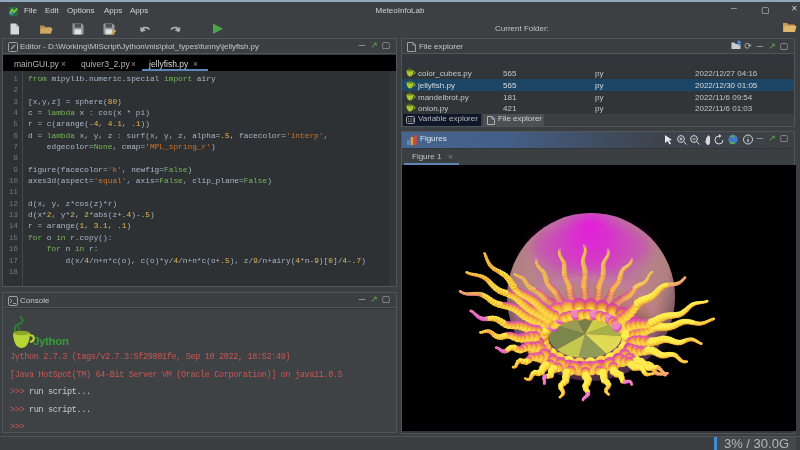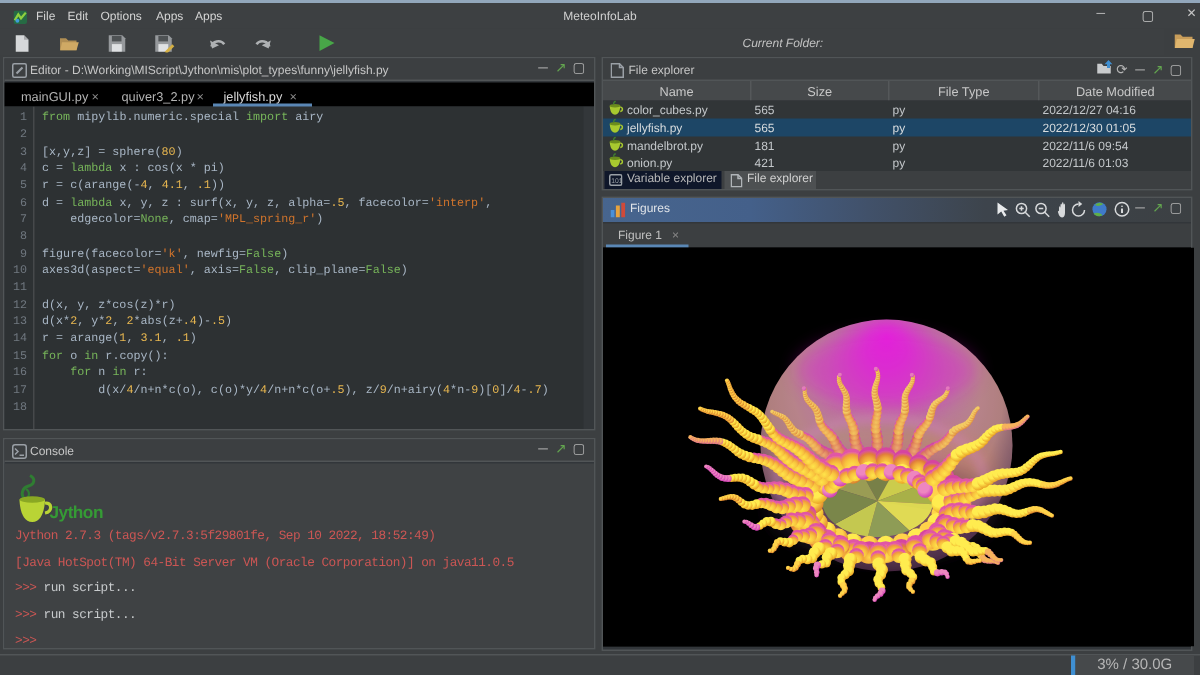--- a/index.html
+++ b/index.html
@@ -7,21 +7,21 @@
     font-family:"Liberation Sans", sans-serif; }
   .abs { position:absolute; }
   #win { position:relative; width:800px; height:450px; background:#3c3f41; }
 
   
   #topline { left:0; top:0; width:800px; height:2px; background:#92a7bb; }
   #titlebar { left:0; top:2px; width:800px; height:17px; background:#3d4042; color:#d4d4d4; font-size:8px; }
   #titlebar .menu { position:absolute; top:4px; }
   #apptitle { position:absolute; top:4px; left:0; width:800px; text-align:center; color:#cfcfcf; font-size:8px;}
   .winbtn { position:absolute; top:2px; color:#c8c8c8; font-size:8px; }
-  #toolbar { left:0; top:19px; width:776px; height:18px; background:#3d4042;font-style:italic; }
+  #toolbar { left:0; top:19px; width:776px; height:18px; background:#3d4042; }
 
   
   .panel { position:absolute; background:#32363a; border:1px solid #515557; }
   .ptitle { position:absolute; left:0; top:0; right:0; height:15px; background:#3c3f41;
     border-bottom:1px solid #515557; color:#c6c6c6; font-size:8px; }
   .ptitle .txt { position:absolute; left:17px; top:3px; }
   .pbtns { position:absolute; right:4px; top:1px; }
   .pbtns span { display:inline-block; width:12px; text-align:center; color:#b5b5b5; font-size:9px;}
 
   
@@ -62,21 +62,21 @@
   #figtitle { position:absolute; left:0; top:0; right:0; height:16px;
      background:linear-gradient(to right,#47658e 0%, #44608a 25%, #41516a 45%, #3d444c 65%, #3c4043 100%);
      color:#dfe3e8; font-size:8px;padding-left:32px; }
   #figtabs { position:absolute; left:0; top:17px; right:0; height:16px; background:#3c3f41; font-size:8px; color:#c0c0c0;}
   #figcanvas { position:absolute; left:0; top:33px; right:0; bottom:2px; background:#000; }
 
   
   #status { left:0; top:436px; width:800px; height:14px; background:#3c3f41; border-top:1px solid #515557;}
   #prog { position:absolute; left:714px; top:437px; width:3px; height:13px; background:#3f8fd2; }
   #progbox { position:absolute; left:717px; top:437px; width:79px; height:13px; background:#46494b;
-     color:#b6b6b6; font-size:10px; text-align:center; line-height:13px;}
+     color:#b6b6b6; font-size:13px; text-align:center; line-height:13px;}
 </style>
 </head>
 <body>
 <div id="win">
   <div id="topline" class="abs"></div>
 
   <div id="titlebar" class="abs">
     <svg class="abs" style="left:9px;top:5px" width="9" height="9" viewBox="0 0 9 9">
       <rect x="0" y="0" width="9" height="9" rx="1.5" fill="#266b44"></rect>
       <path d="M0.8 6.5 L3.2 2.6 L5 5.2 L8.2 1.4" stroke="#8ecf3f" stroke-width="1.5" fill="none"></path>
@@ -225,26 +225,20 @@
         <path d="M0.5 0.5 H6 L8.5 3 V9.5 H0.5 Z" fill="none" stroke="#9aa0a6"></path>
         <path d="M6 0.5 V3 H8.5" fill="none" stroke="#9aa0a6"></path>
       </svg>
       <span class="txt">File explorer</span>
       <div class="pbtns" style="right:4px">
         <span><svg width="11" height="10" viewBox="0 0 11 10" style="vertical-align:-1px">
               <path d="M0.5 2.5 H3.5 L4.7 4 H9.5 V9 H0.5 Z" fill="#c9cbcd"></path>
               <path d="M8 0 l2.6 2.8 h-1.6 v2.6 h-2 V2.8 h-1.6 Z" fill="#3f8fd2"></path>
             </svg></span><span>⟳</span><span>─</span><span style="color:#63a54f">↗</span><span>▢</span>
       </div>
-    </div>
-    <div id="fxhead">
-      <div style="left:0;width:99px">Name</div>
-      <div style="left:99px;width:92px">Size</div>
-      <div style="left:191px;width:100px">File Type</div>
-      <div style="left:291px;width:101px;border-right:none">Date Modified</div>
     </div>
     <div id="fxrows">
       <div class="frow" style="top:0px">
       <span class="fcell" style="left:3px;top:0px"><svg width="11" height="11" viewBox="0 0 11 11" style="vertical-align:-2px">
       <path d="M1.5 3.5 H8.5 C8.5 3.5, 8.5 9.5, 5 9.5 C1.5 9.5, 1.5 3.5, 1.5 3.5 Z" fill="#a8c92f"></path>
       <ellipse cx="5" cy="3.5" rx="3.5" ry="1.1" fill="#6c8c1d"></ellipse>
       <path d="M8.5 4.5 C10.3 4.3, 10.5 7, 8.5 7.4" stroke="#a8c92f" stroke-width="1" fill="none"></path>
       <path d="M4.5 2.5 C3.5 1.8, 4.5 0.8, 5.5 0.5" stroke="#3f7d2f" stroke-width="0.9" fill="none"></path>
     </svg></span>
       <span class="fcell" style="left:16px">color_cubes.py</span>

